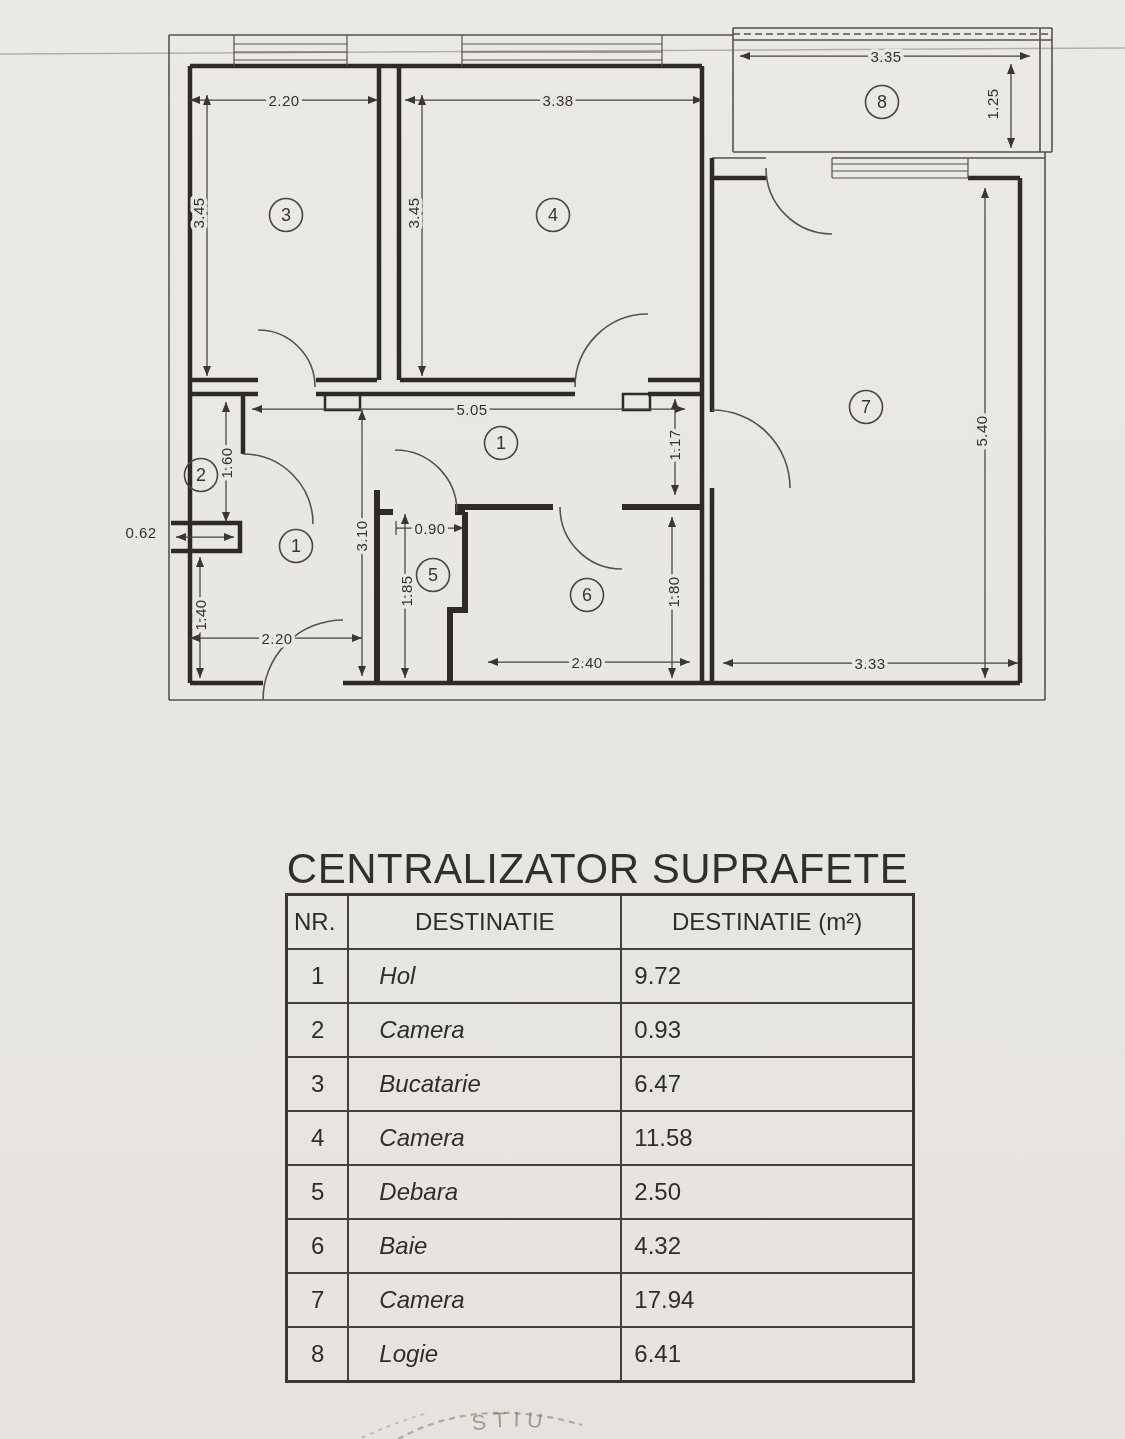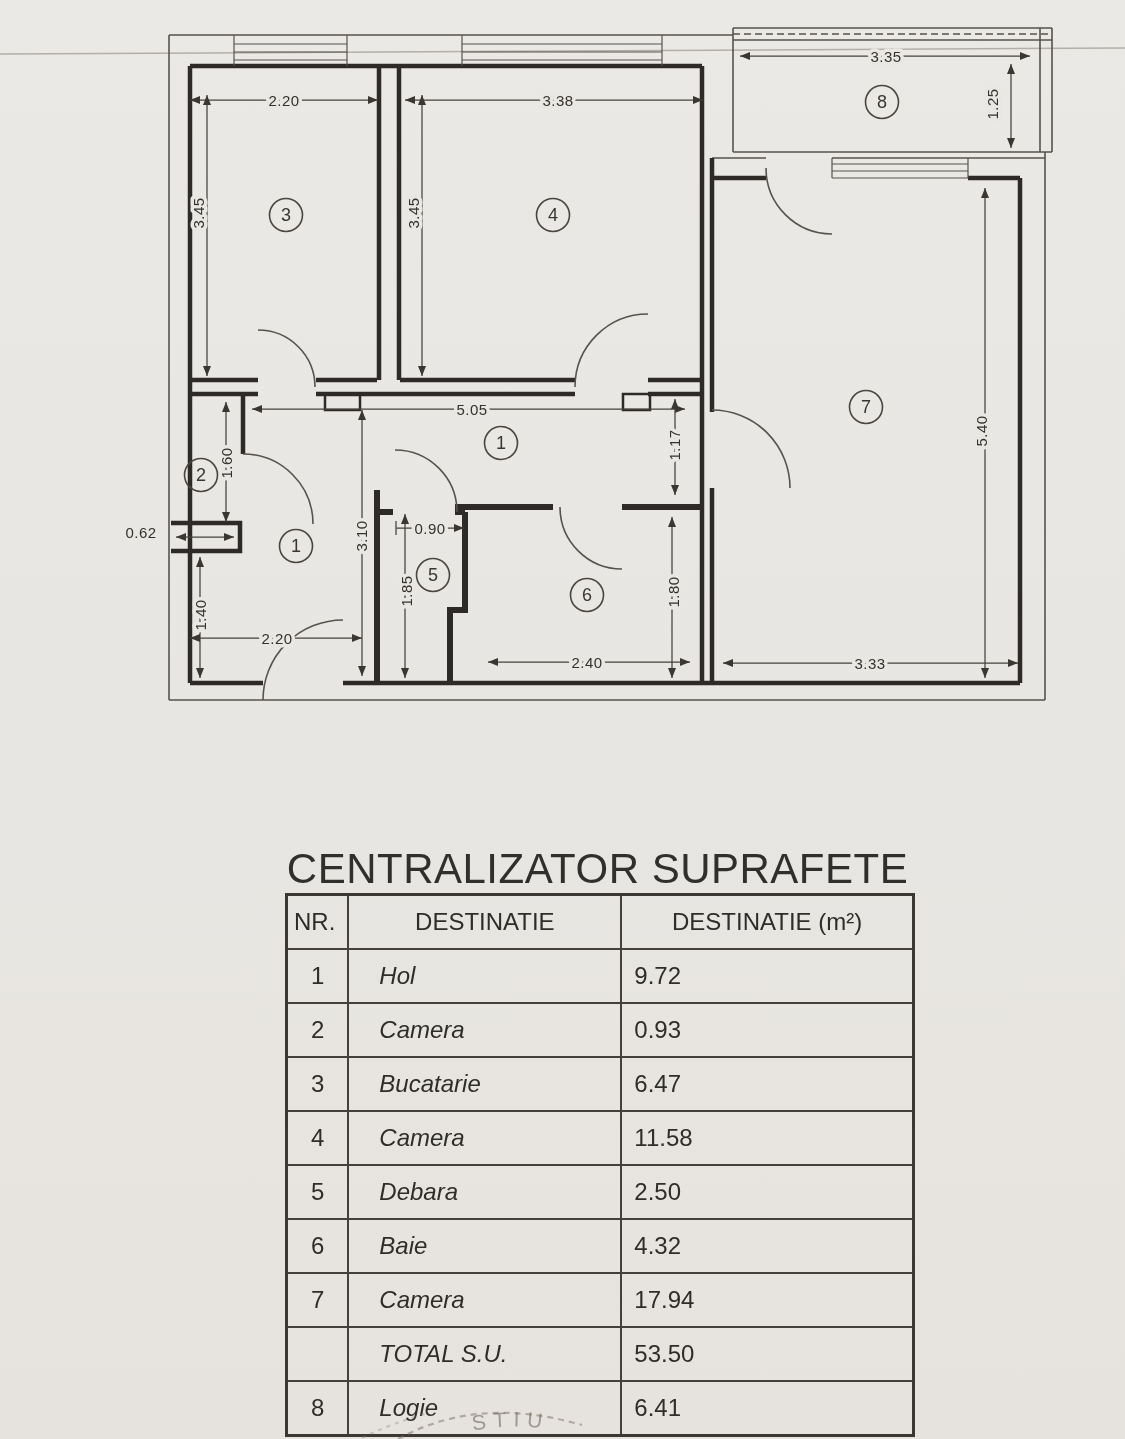--- a/index.html
+++ b/index.html
@@ -261,25 +261,20 @@
         <td class="nr">6</td>
         <td class="dest">Baie</td>
         <td class="sup">4.32</td>
       </tr>
       <tr>
         <td class="nr">7</td>
         <td class="dest">Camera</td>
         <td class="sup">17.94</td>
       </tr>
       <tr>
-        <td class="nr"></td>
-        <td class="dest">TOTAL S.U.</td>
-        <td class="sup">53.50</td>
-      </tr>
-      <tr>
         <td class="nr">8</td>
         <td class="dest">Logie</td>
         <td class="sup">6.41</td>
       </tr>
     </tbody>
   </table>
 
   <svg id="stamp" class="layer" width="1125" height="60" viewBox="0 0 1125 60">
     <path class="stamp-arc" d="M 398 60 Q 478 16 582 46"></path>
     <path class="stamp-arc2" d="M 362 59 Q 392 44 428 34"></path>

